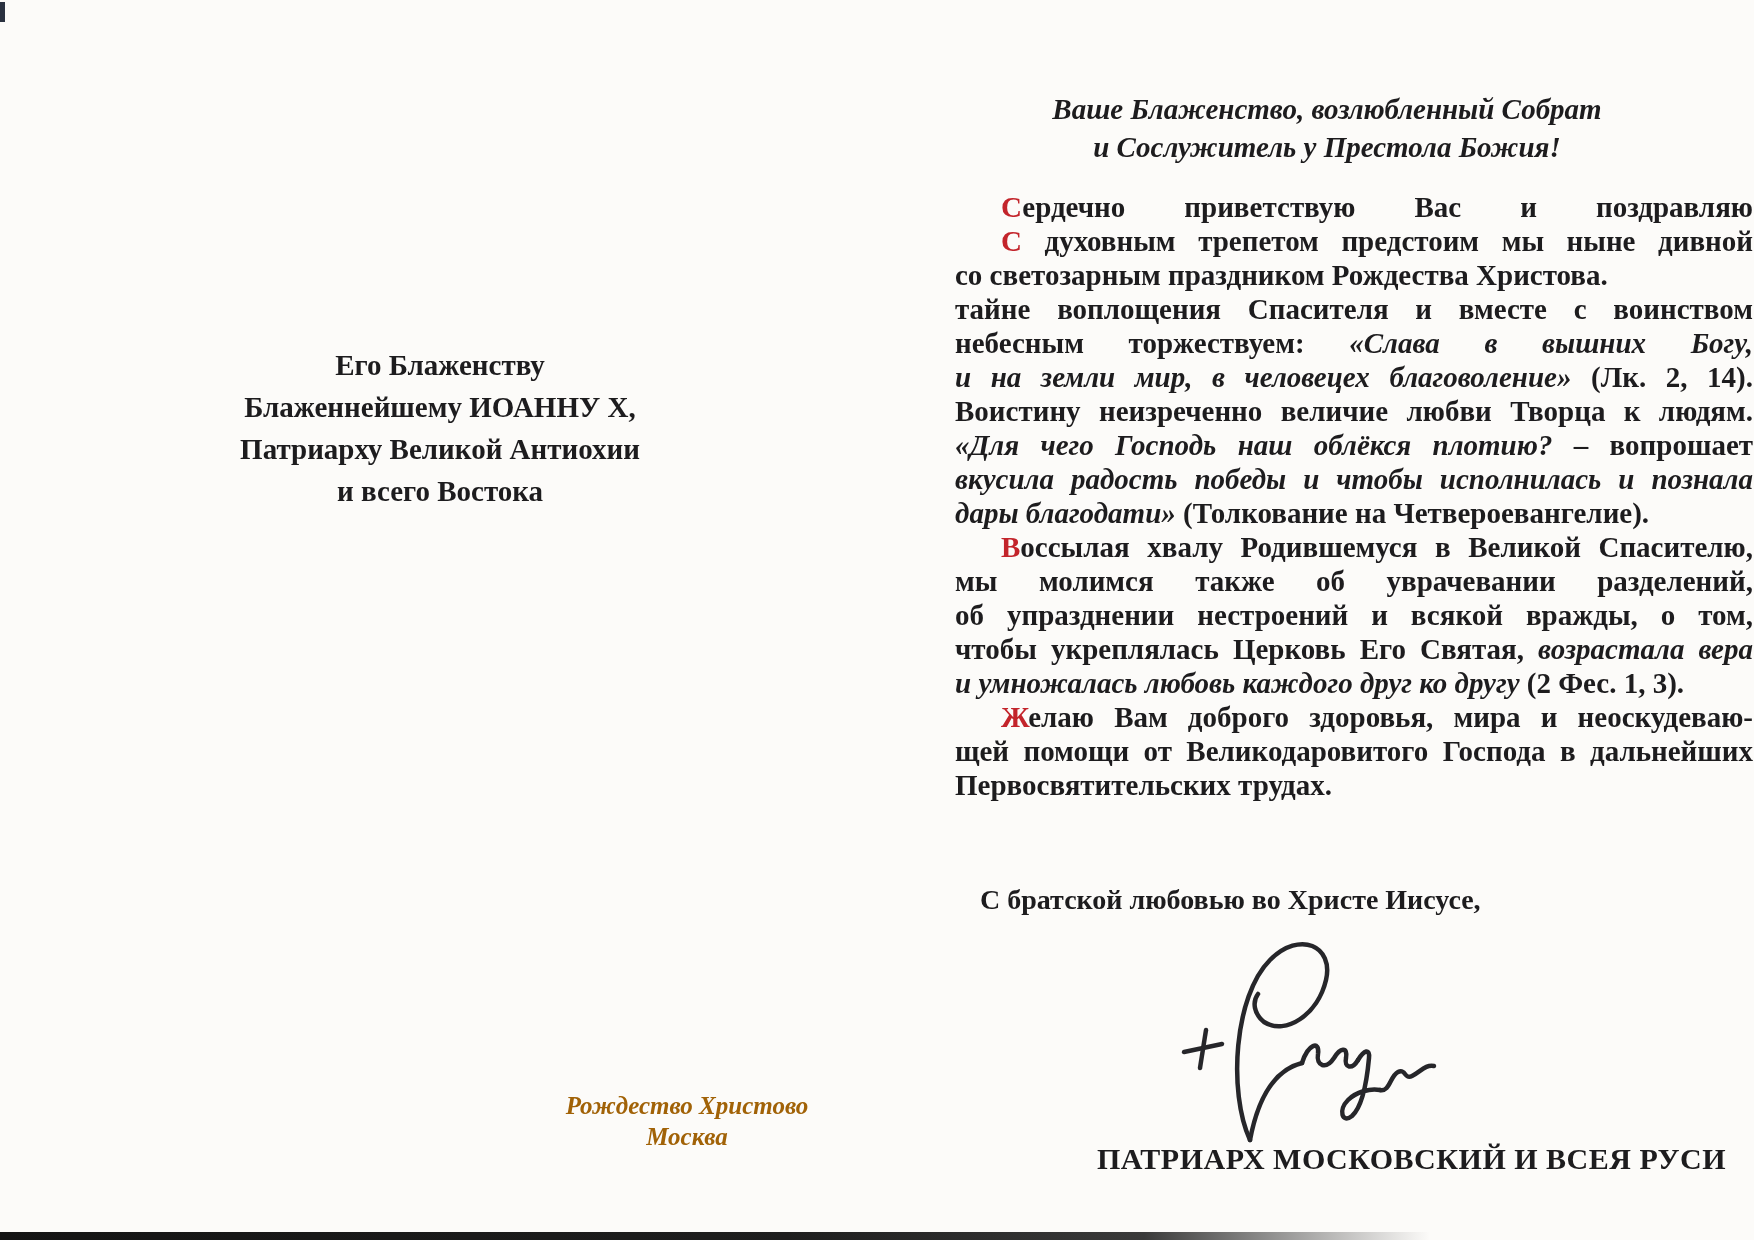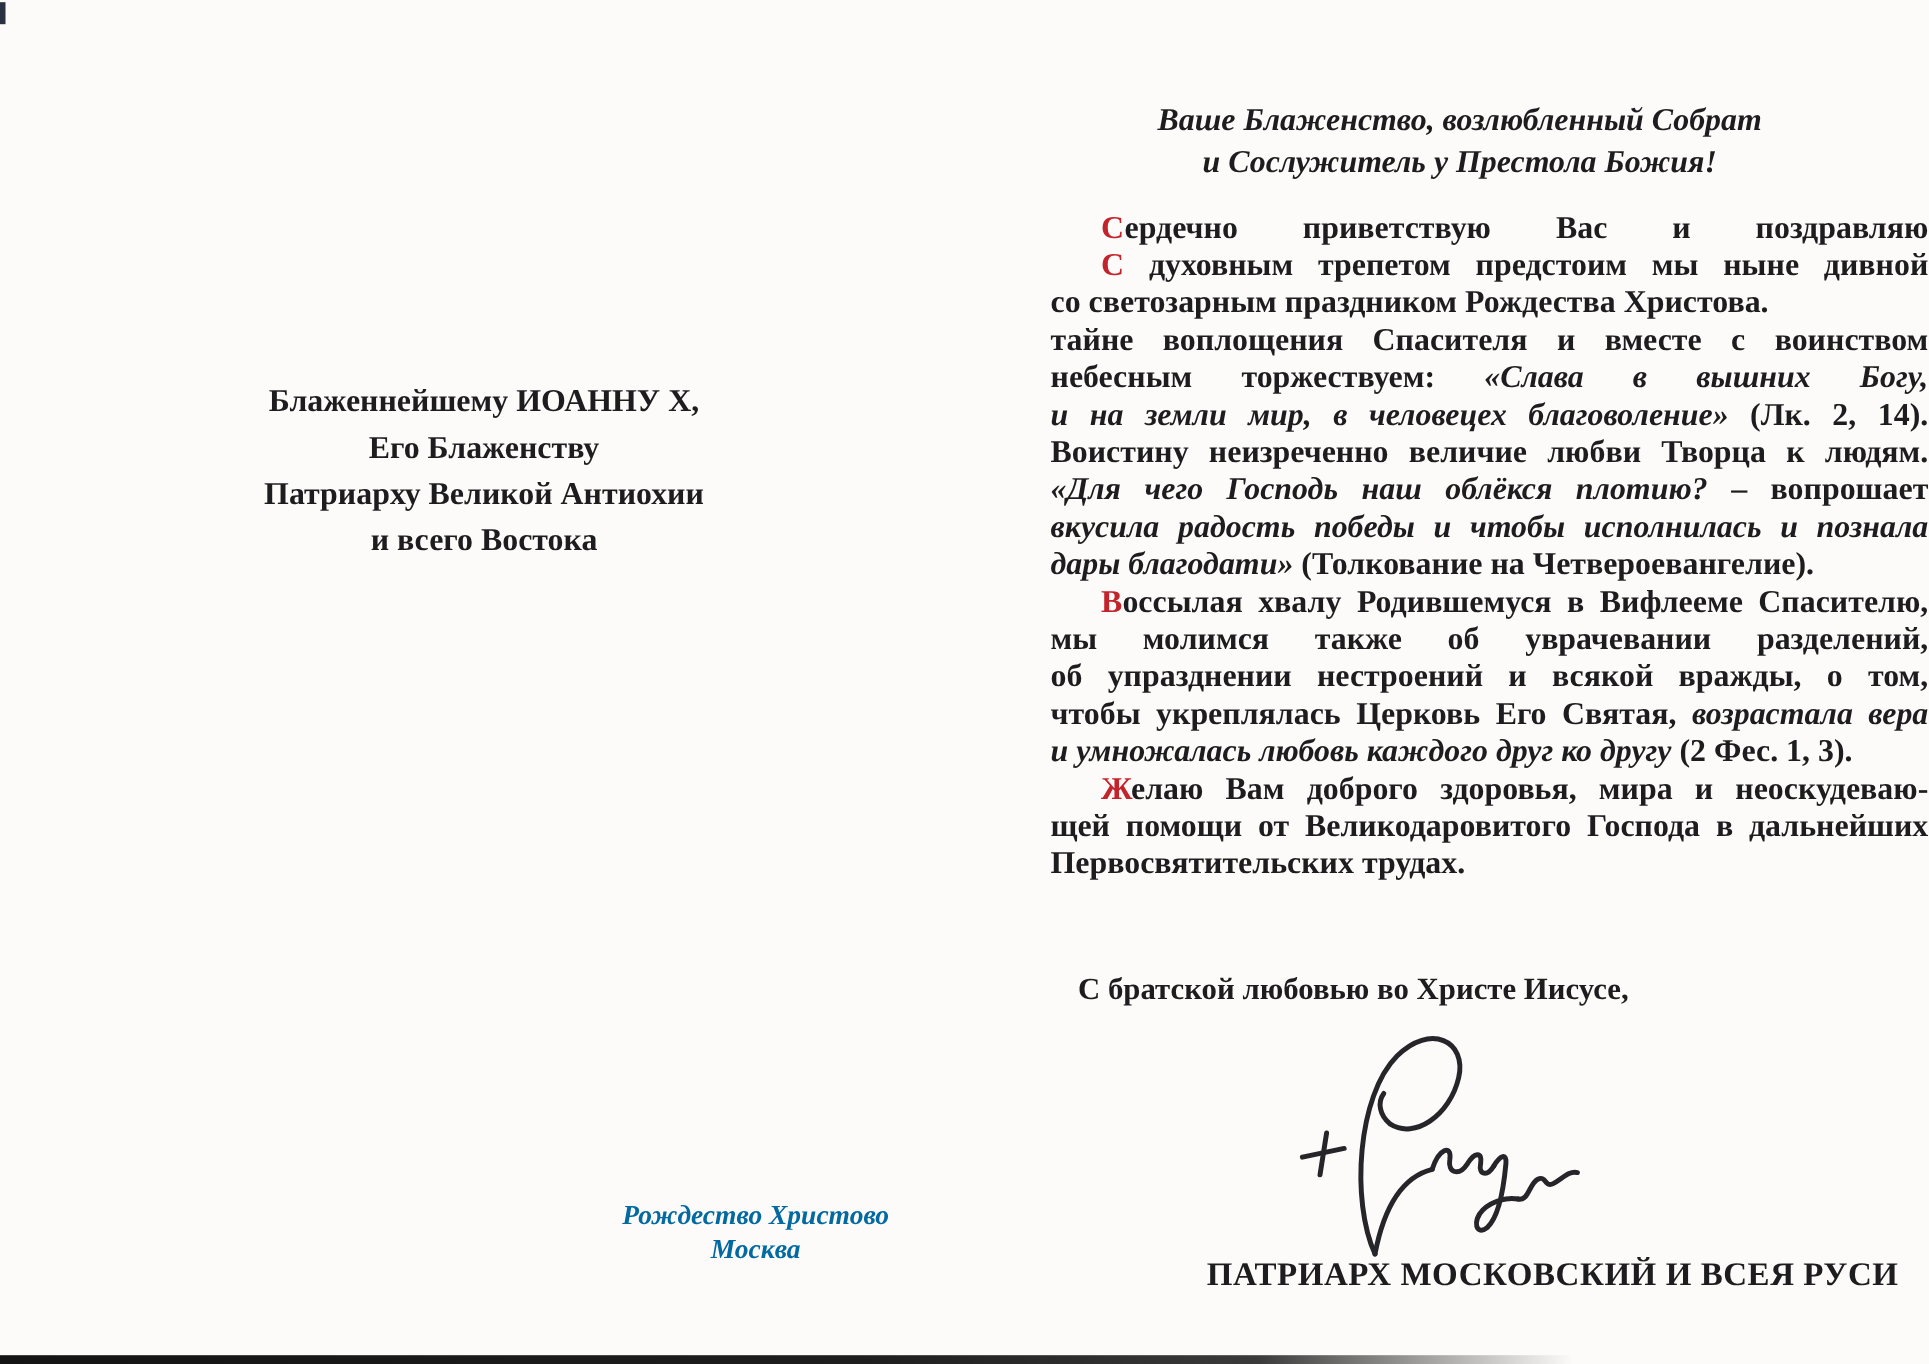--- a/index.html
+++ b/index.html
@@ -13,21 +13,21 @@
   }
   
   .address-block{
     position:absolute;left:115px;top:344px;width:650px;
     text-align:center;font-weight:700;font-size:29px;line-height:42px;
   }
   .address-block .line{white-space:nowrap;}
   .date-block{
     position:absolute;left:487px;top:1090px;width:400px;
     text-align:center;font-weight:700;font-style:italic;
-    font-size:25px;line-height:31px;color:#0369a1;
+    font-size:25px;line-height:31px;color:#a16207;
   }
   
   .salutation{
     position:absolute;left:928px;top:90px;width:798px;
     text-align:center;font-weight:700;font-style:italic;
     font-size:29px;line-height:38px;
   }
   .body-text{
     position:absolute;left:928px;top:190px;width:798px;
     font-weight:700;font-size:29px;line-height:34px;margin-left:27px;
@@ -62,22 +62,22 @@
     position:absolute;left:0;top:2px;width:5px;height:20px;
     background:#2a3140;
   }
 </style>
 </head>
 <body>
 
 <div id="scan" style="--red: #c3242b; background: rgb(252, 251, 249); color: rgb(29, 28, 30);">
 
   <div class="address-block">
+      <div class="line">Его Блаженству</div>
       <div class="line">Блаженнейшему ИОАННУ X,</div>
-      <div class="line">Его Блаженству</div>
       <div class="line">Патриарху Великой Антиохии</div>
       <div class="line">и всего Востока</div>
     </div>
 
   <div class="date-block">
       <div class="line">Рождество Христово</div>
       <div class="line">Москва</div>
     </div>
 
   <div class="salutation">
@@ -89,21 +89,21 @@
       <div class="line j ind"><span class="red">С</span><span>ердечно приветствую Вас и поздравляю</span></div>
       <div class="line j ind"><span class="red">С</span><span> духовным трепетом предстоим мы ныне дивной</span></div>
       <div class="line"><span>со светозарным праздником Рождества Христова.</span></div>
       <div class="line j"><span>тайне воплощения Спасителя и вместе с воинством</span></div>
       <div class="line j"><span>небесным торжествуем: </span><span class="it">«Слава в вышних Богу,</span></div>
       <div class="line j"><span class="it">и на земли мир, в человецех благоволение»</span><span> (Лк. 2, 14).</span></div>
       <div class="line j"><span>Воистину неизреченно величие любви Творца к людям.</span></div>
       <div class="line j"><span class="it">«Для чего Господь наш облёкся плотию?</span><span> – вопрошает</span></div>
       <div class="line j"><span class="it">вкусила радость победы и чтобы исполнилась и познала</span></div>
       <div class="line"><span class="it">дары благодати»</span><span> (Толкование на Четвероевангелие).</span></div>
-      <div class="line j ind"><span class="red">В</span><span>оссылая хвалу Родившемуся в Вифлееме Спасителю,</span></div>
+      <div class="line j ind"><span class="red">В</span><span>оссылая хвалу Родившемуся в Великой Спасителю,</span></div>
       <div class="line j"><span>мы молимся также об уврачевании разделений,</span></div>
       <div class="line j"><span>об упразднении нестроений и всякой вражды, о том,</span></div>
       <div class="line j"><span>чтобы укреплялась Церковь Его Святая, </span><span class="it">возрастала вера</span></div>
       <div class="line"><span class="it">и умножалась любовь каждого друг ко другу</span><span> (2 Фес. 1, 3).</span></div>
       <div class="line j ind"><span class="red">Ж</span><span>елаю Вам доброго здоровья, мира и неоскудеваю-</span></div>
       <div class="line j"><span>щей помощи от Великодаровитого Господа в дальнейших</span></div>
       <div class="line"><span>Первосвятительских трудах.</span></div>
     </div>
 
   <div class="closing">С братской любовью во Христе Иисусе,</div>

